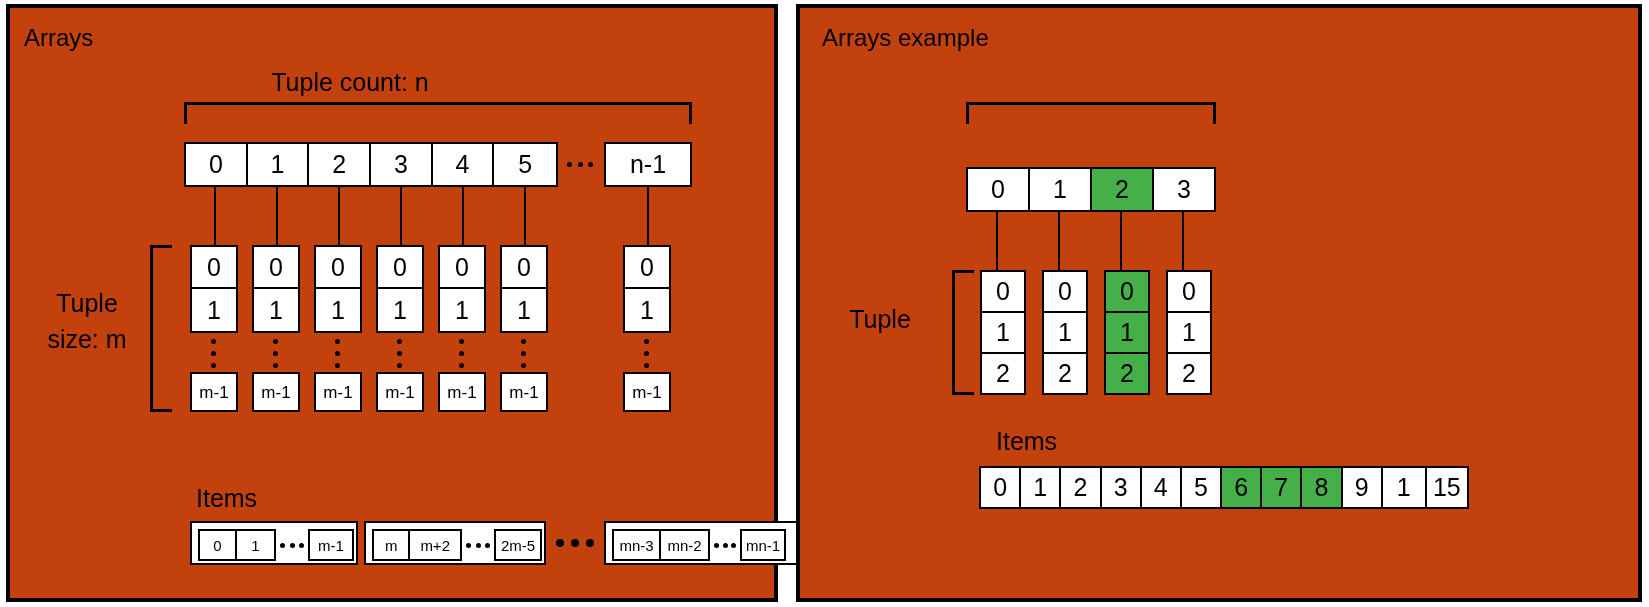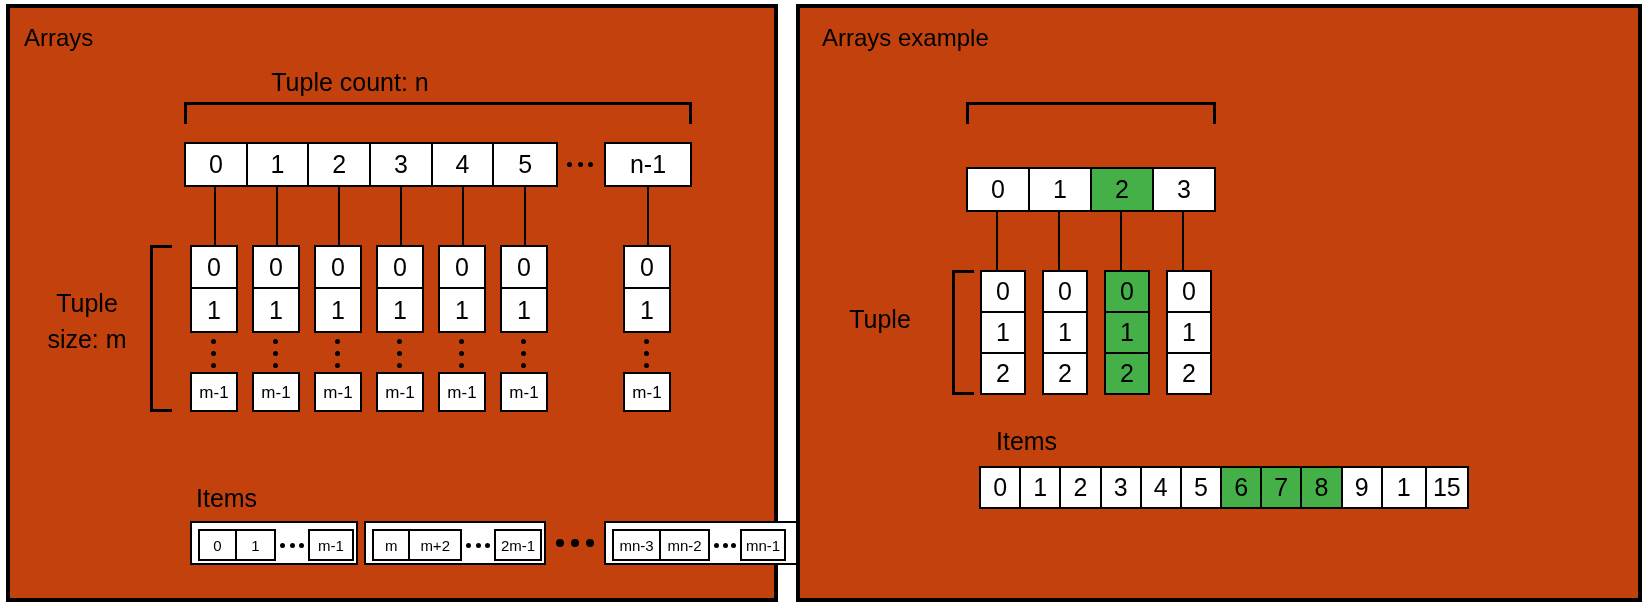--- a/index.html
+++ b/index.html
@@ -340,21 +340,21 @@
     <div class="items-group" style="left:354px; top:513px; width:182px; height:44px;">
       <div class="inner-strip" style="left:6px; top:6px; width:90px; height:32px;">
         <div class="cell" style="width:38px;">m</div>
         <div class="cell" style="width:52px;">m+2</div>
       </div>
       <div class="hdots small" style="left:100px; top:20px; width:24px; height:5px;">
           <i></i>
           <i></i>
           <i></i>
         </div>
-      <div class="solo-box" style="left:128px; top:6px; width:48px; height:32px;">2m-1</div>
+      <div class="solo-box" style="left:128px; top:6px; width:48px; height:32px;">2m-5</div>
     </div>
 
     <div class="hdots big" style="left:546px; top:531px; width:38px; height:8px;">
         <i></i>
         <i></i>
         <i></i>
       </div>
 
     <div class="items-group" style="left:594px; top:513px; width:213px; height:44px;padding-left:35px;">
       <div class="inner-strip" style="left:6px; top:6px; width:98px; height:32px;">

